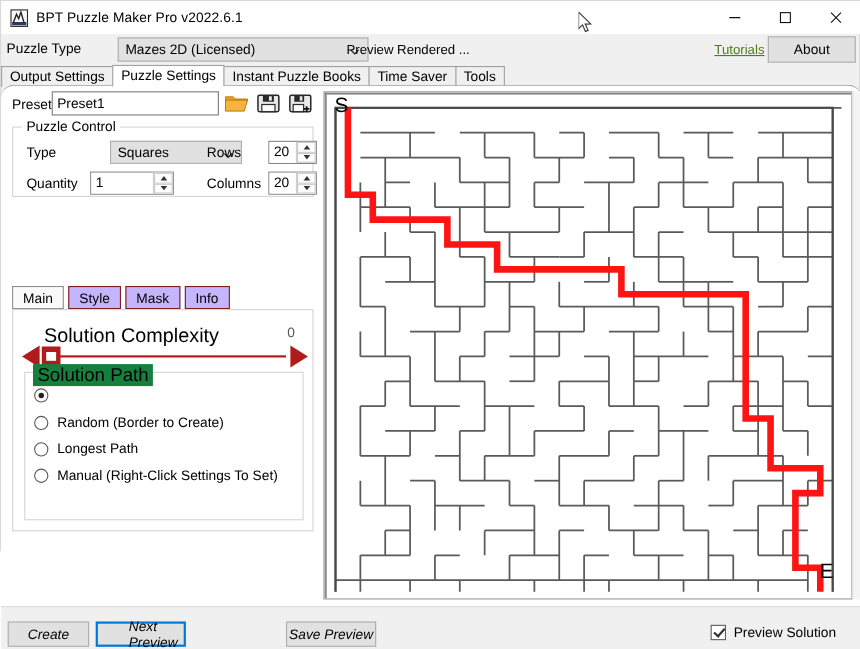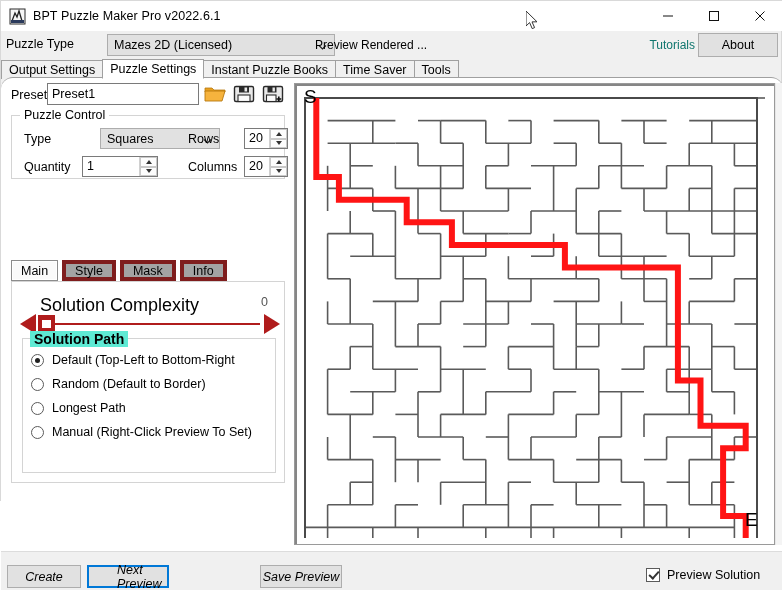--- a/index.html
+++ b/index.html
@@ -87,21 +87,22 @@
     width: 9px; height: 9px;
   }
   #puzzle-type-combo { left: 72px; top: 3px; width: 228px; height: 22px; }
 
   .preview-status {
     position: absolute; left: 314px; top: 7px;
     font-size: 12px; color: #000;
   }
   .tutorials-link {
     position: absolute; right: 88px; top: 7px;
-    font-size: 12px; color: #0f766e;
+    font-size: 12px; color: #4d7c0f;
+    text-decoration: underline;
     cursor: pointer;
   }
   .about-btn {
     position: absolute; right: 5px; top: 2px;
     width: 80px; height: 24px;
     background: #e1e1e1;
     border: 1px solid #adadad;
     font-size: 12.5px;
     display: flex; align-items: center; justify-content: center;
     box-sizing: border-box;
@@ -245,22 +246,22 @@
   #columns-spin  { left: 232px; top: 40px; width: 44px; height: 21px; }
 
   
   .inner-tabs {
     position: absolute;
     left: 10px; top: 182px;
     display: flex; align-items: flex-end;
   }
   .itab {
     height: 21px;
-    border: 4px solid #7f1d1d;
-    background: #a3a3a3;
+    border: 1px solid #7f1d1d;
+    background: #c4b5fd;
     box-sizing: border-box;
     font-size: 12.5px;
     display: flex; align-items: center; justify-content: center;
     padding: 0 9px;
     margin-right: 4px;
     cursor: pointer;
   }
   .itab.active {
     background: #fafafa;
     border: 1px solid #8c8c8c;
@@ -330,23 +331,22 @@
   
   #solution-path-group {
     position: absolute;
     left: 10px; top: 56px;
     width: 254px; height: 135px;
     border: 1px solid #d4d4d4;
     box-sizing: border-box;
   }
   #solution-path-group > .group-title {
     position: absolute; top: -8px; left: 7px;
-    background: #5eead4; padding: 0 4px;
-    font-size: 14px;
-    font-weight: bold;
+    background: #15803d; padding: 0 4px;
+    font-size: 17px;
   }
   .radio-row {
     position: absolute;
     left: 8px;
     display: flex; align-items: center;
     cursor: pointer;
     font-size: 12.5px;
   }
   .radio {
     width: 13px; height: 13px;
@@ -637,33 +637,32 @@
         <div class="slider-line"></div>
         <div class="slider-thumb" id="slider-thumb" style="left: 24px;"></div>
         <div class="tri-right"></div>
       </div>
 
       <div id="solution-path-group">
         <div class="group-title">Solution Path</div>
         <div id="radio-host">
             <div class="radio-row" style="top: 14px;">
               <span class="radio checked"></span>
-              <span>Default (Top-Left to Bottom-Right</span>
             </div>
             <div class="radio-row" style="top: 38px;">
               <span class="radio"></span>
-              <span>Random (Default to Border)</span>
+              <span>Random (Border to Create)</span>
             </div>
             <div class="radio-row" style="top: 62px;">
               <span class="radio"></span>
               <span>Longest Path</span>
             </div>
             <div class="radio-row" style="top: 86px;">
               <span class="radio"></span>
-              <span>Manual (Right-Click Preview To Set)</span>
+              <span>Manual (Right-Click Settings To Set)</span>
             </div>
           </div>
       </div>
     </div>
 
     <div id="preview-panel">
       <div class="inner-edge"></div>
       <svg id="maze-svg" width="466" height="450" viewBox="0 0 466 450">
           <line x1="6" y1="10" x2="458" y2="10" stroke="#5a5a5a" stroke-width="1.6"></line>
           <line x1="458" y1="10" x2="480.6" y2="10" stroke="#5a5a5a" stroke-width="1.6"></line>

